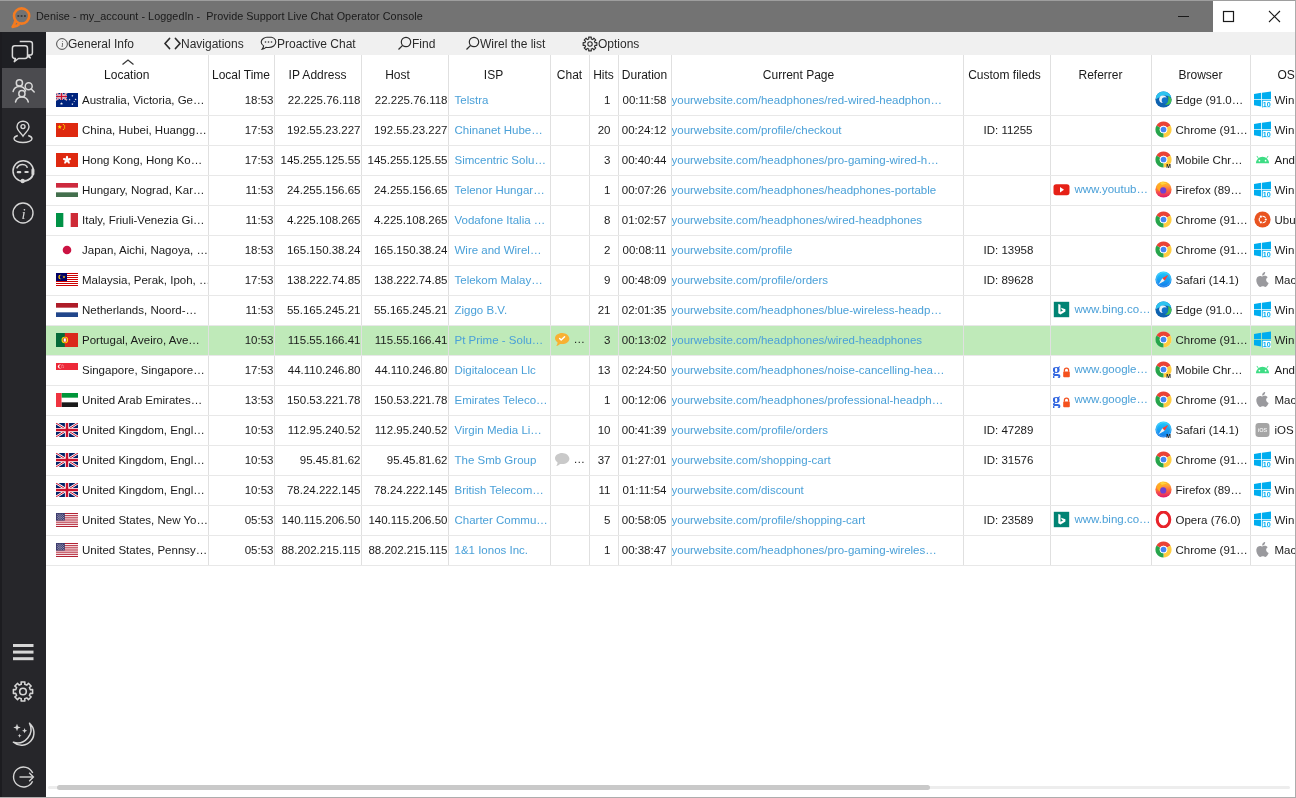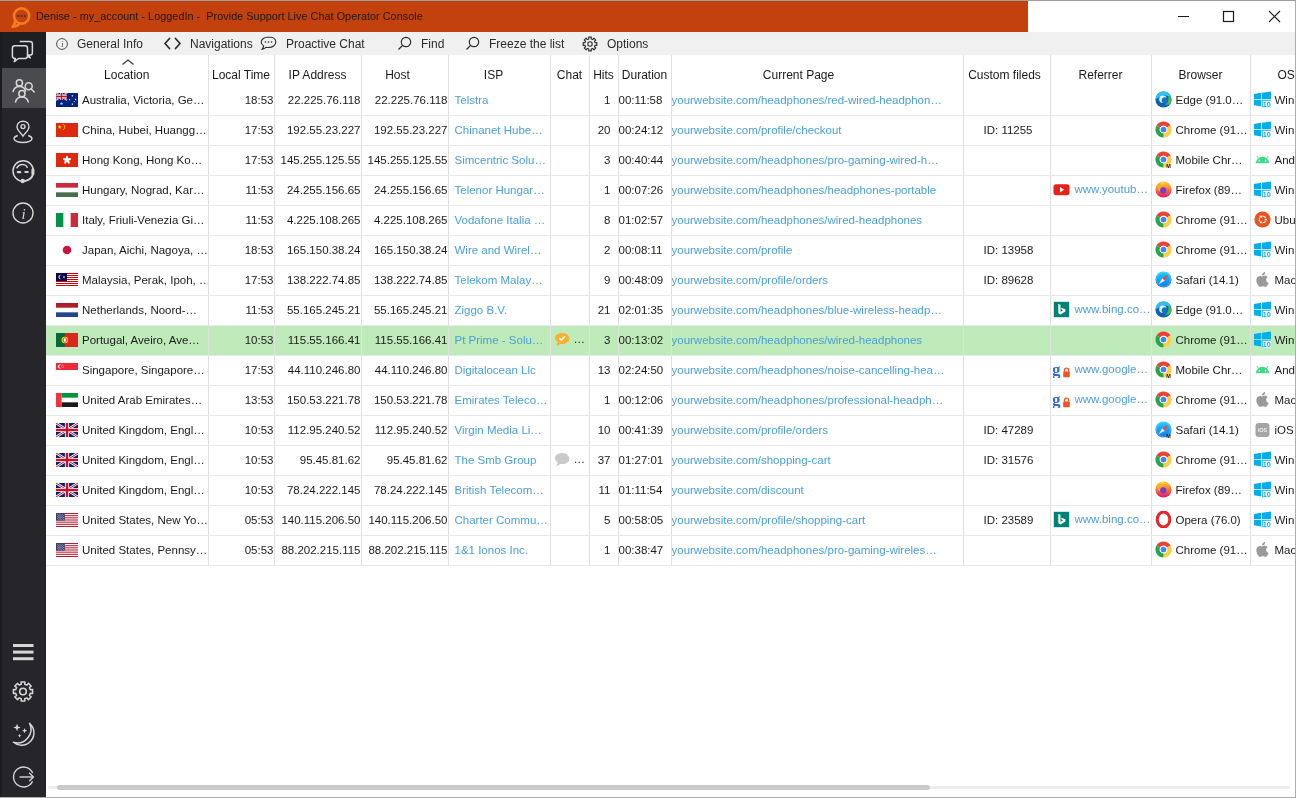--- a/index.html
+++ b/index.html
@@ -1,42 +1,42 @@
 <!DOCTYPE html>
 <html><head><meta charset="utf-8">
 <style>
 html,body{margin:0;padding:0}
 body{width:1296px;height:798px;overflow:hidden;position:relative;background:#fff;
  font-family:"Liberation Sans",sans-serif;-webkit-font-smoothing:antialiased}
-.titlebar{position:absolute;left:0;top:0;width:1028px;height:32px;background:#c2410c}
+.titlebar{position:absolute;left:0;top:0;width:1213px;height:32px;background:#737373}
 .tlogo{position:absolute;left:10px;top:6px}
 .ttext{position:absolute;left:36px;top:10px;font-size:10.8px;color:#1a1a1a;letter-spacing:.05px;white-space:pre}
 .wbtn{position:absolute;top:0;height:32px}
 .sidebar{position:absolute;left:0;top:32px;width:46px;height:766px;background:#26262a}
 .stile1{position:absolute;left:0;top:0;width:46px;height:36px;background:#1e1f23}
 .stile2{position:absolute;left:0;top:36px;width:46px;height:40px;background:#4b4b4f}
 .sic{position:absolute;left:0;width:46px;text-align:center}
 .toolbar{position:absolute;left:46px;top:32px;width:1250px;height:23px;background:#f0f0f0}
 .titem{position:absolute;top:0;height:23px;display:flex;align-items:center;font-size:12px;color:#2b2b2b}
 .titem svg{display:block}
-.titem span{margin-left:9px}
+.titem span{margin-left:0}
 .tablewrap{position:absolute;left:46px;top:55px;width:1250px;height:512px;overflow:hidden}
 table{border-collapse:collapse;table-layout:fixed;width:1264px;font-size:11.5px;color:#1a1a1a}
 td,th{padding:0;overflow:hidden;white-space:nowrap}
 th{height:27px;font-weight:normal;border-right:1px solid #e0e0e0;vertical-align:bottom;padding-bottom:4px;font-size:12px}
 td{height:27px;padding-bottom:2px;border-right:1px solid #e0e0e0;border-bottom:1px solid #e8e8e8}
 tr.hl td{background:#bfeab9}
 .lnk{color:#4aa0d8;text-decoration:none}
 .c-loc span{vertical-align:middle}
 .flag{vertical-align:middle;margin:0 4px 0 6px}
 .c-loc{padding-left:4px}
 .c-time,.c-ip,.c-host{text-align:right}
 .c-isp{padding-left:6px}
 .c-hits{text-align:right;padding-right:7px}
-.c-dur{text-align:left;padding-right:4px}
+.c-dur{text-align:right;padding-right:4px}
 .c-page{}
 .c-cf{padding-left:20px}
 .c-ref{padding-left:2px}
 .c-chat{padding-left:3px}
 .cbub{vertical-align:middle;margin-right:3px}
 .cdots{color:#1a1a1a}
 .ricon{vertical-align:middle;margin-right:5px}
 .bicon{vertical-align:middle;margin:0 4px 0 3px}
 .c-br span,.c-os span{vertical-align:middle}
 .sortmark{position:absolute;left:121px;top:59px}
@@ -356,21 +356,21 @@
         <circle cx="9" cy="6" r="4.7" fill="none" stroke="#2b2b2b" stroke-width="1.2"></circle>
         <line x1="5.6" y1="9.4" x2="1.5" y2="13.5" stroke="#2b2b2b" stroke-width="1.2"></line>
       </svg>
       <span>Find</span>
     </div>
  <div class="titem" style="left:419px">
       <svg width="15" height="15" viewBox="0 0 15 15">
         <circle cx="9" cy="6" r="4.7" fill="none" stroke="#2b2b2b" stroke-width="1.2"></circle>
         <line x1="5.6" y1="9.4" x2="1.5" y2="13.5" stroke="#2b2b2b" stroke-width="1.2"></line>
       </svg>
-      <span>Freeze the list</span>
+      <span>Wirel the list</span>
     </div>
  <div class="titem" style="left:536px">
       <svg width="16" height="16" viewBox="0 0 16 16">
         <path d="M6.63 1.13 L9.37 1.13 L9.19 2.94 L10.74 3.58 L11.89 2.18 L13.82 4.11 L12.42 5.26 L13.06 6.81 L14.87 6.63 L14.87 9.37 L13.06 9.19 L12.42 10.74 L13.82 11.89 L11.89 13.82 L10.74 12.42 L9.19 13.06 L9.37 14.87 L6.63 14.87 L6.81 13.06 L5.26 12.42 L4.11 13.82 L2.18 11.89 L3.58 10.74 L2.94 9.19 L1.13 9.37 L1.13 6.63 L2.94 6.81 L3.58 5.26 L2.18 4.11 L4.11 2.18 L5.26 3.58 L6.81 2.94 Z" fill="none" stroke="#2b2b2b" stroke-width="1.1" stroke-linejoin="round"></path>
         <circle cx="8" cy="8" r="2.2" fill="none" stroke="#2b2b2b" stroke-width="1.1"></circle>
       </svg>
       <span>Options</span>
     </div>
 </div>
 

